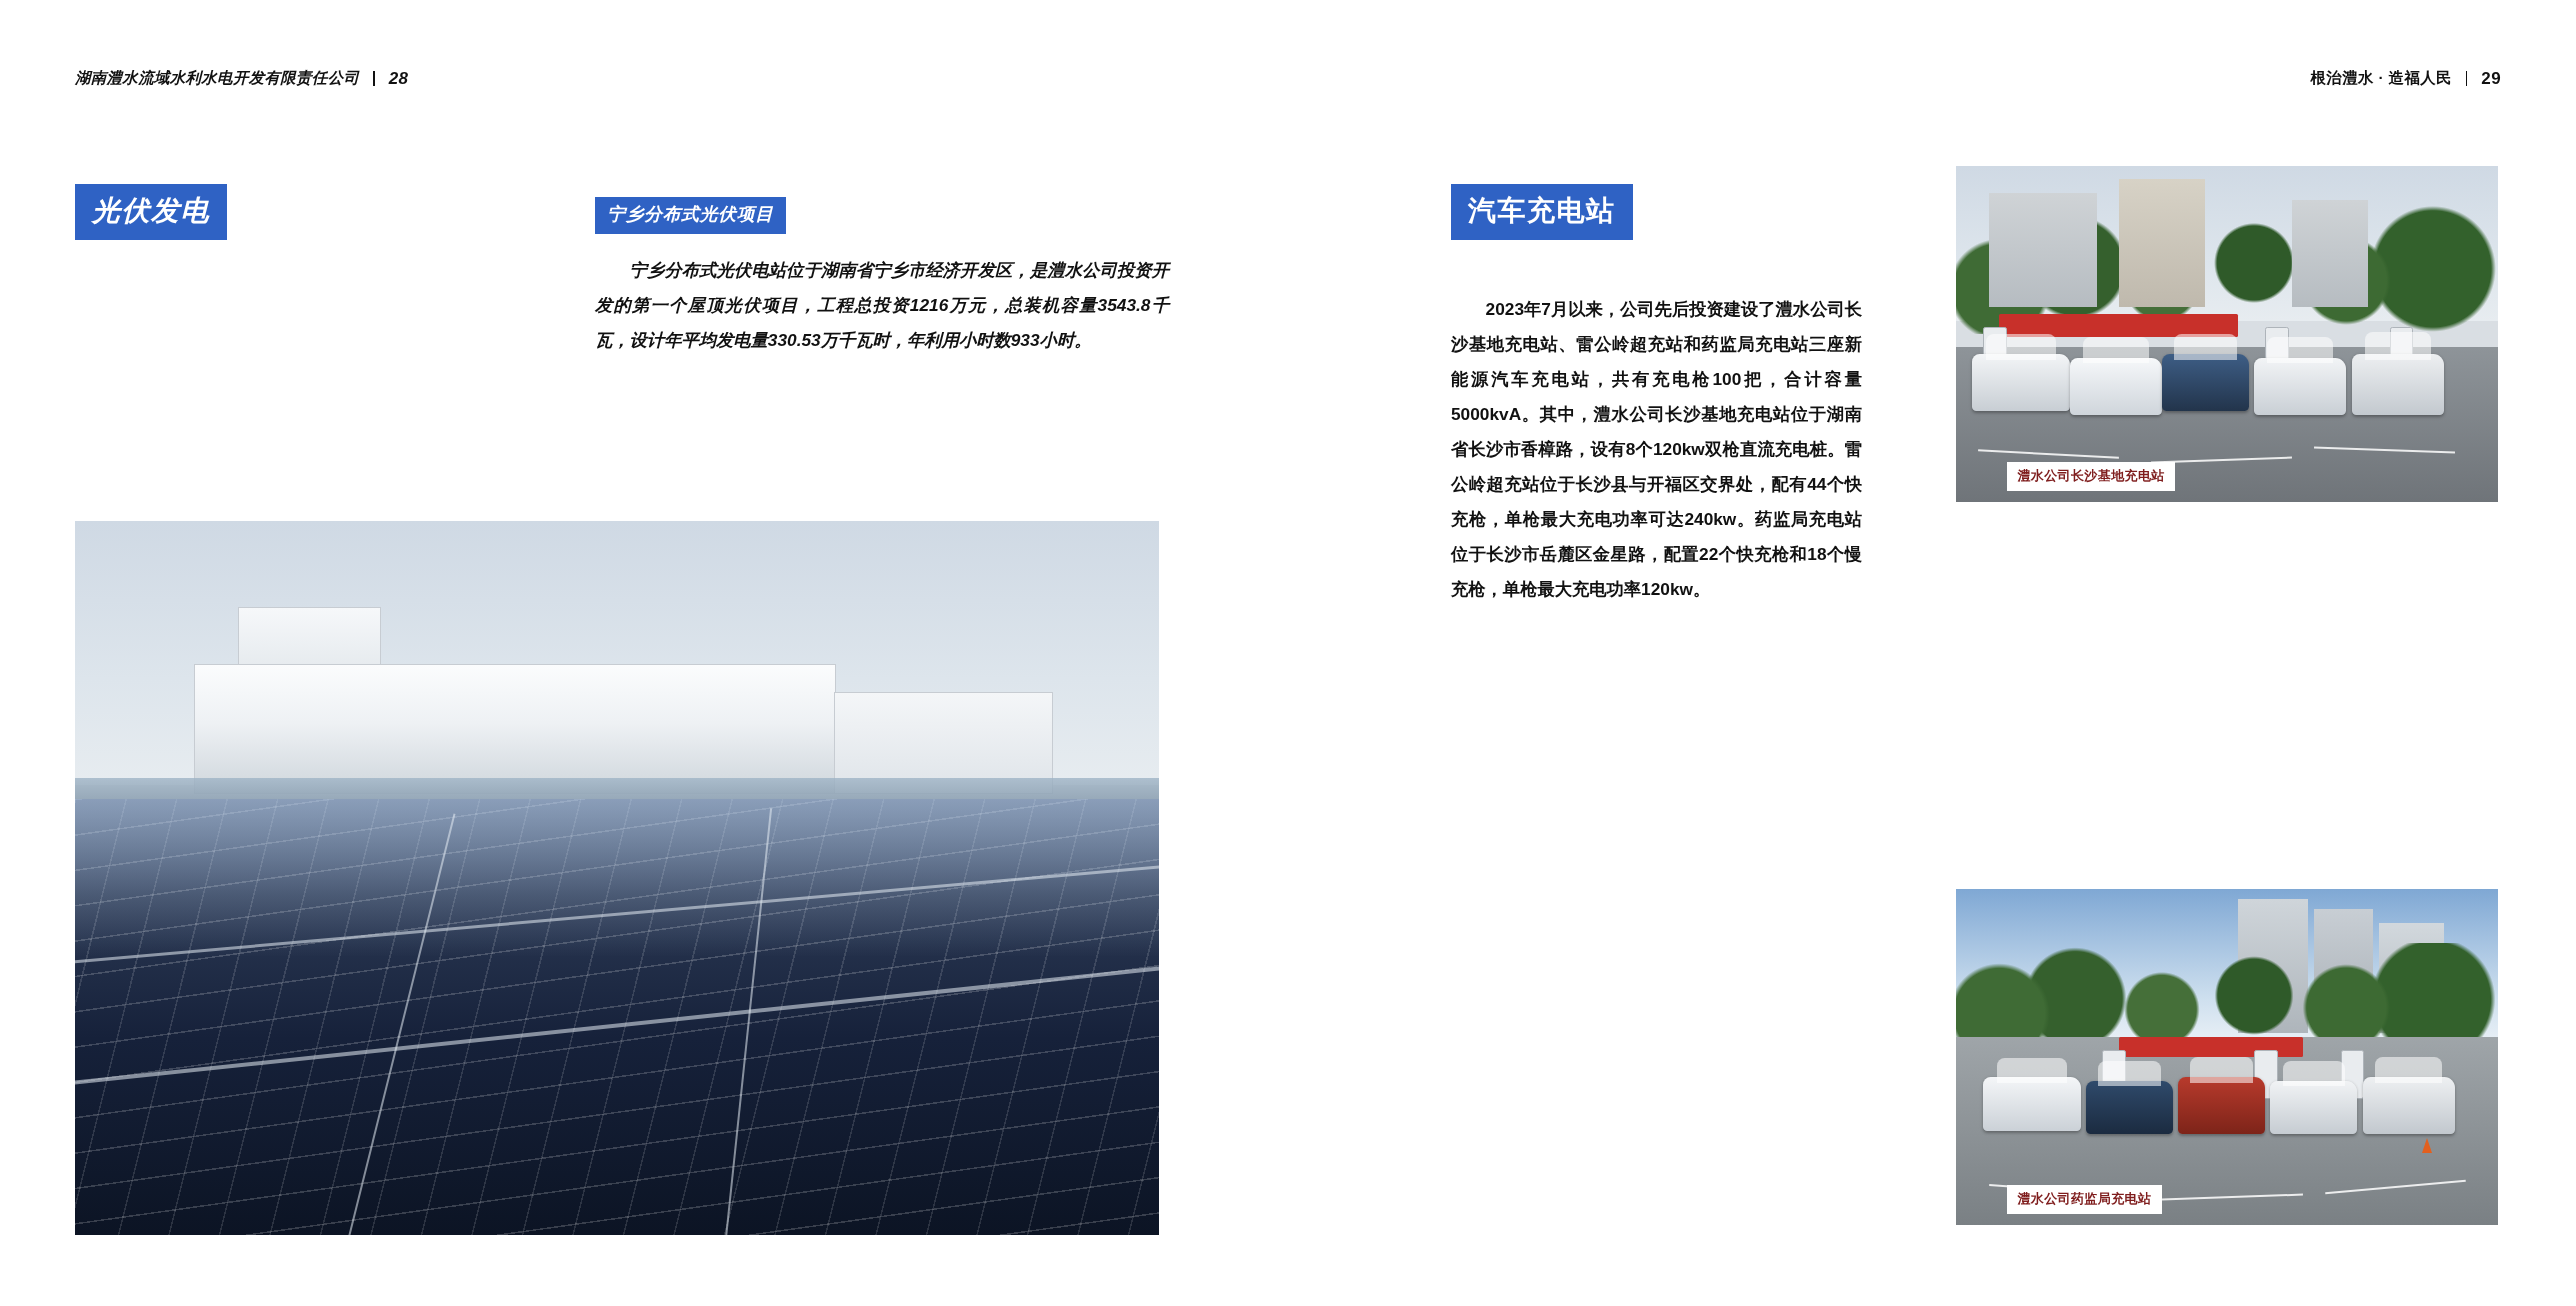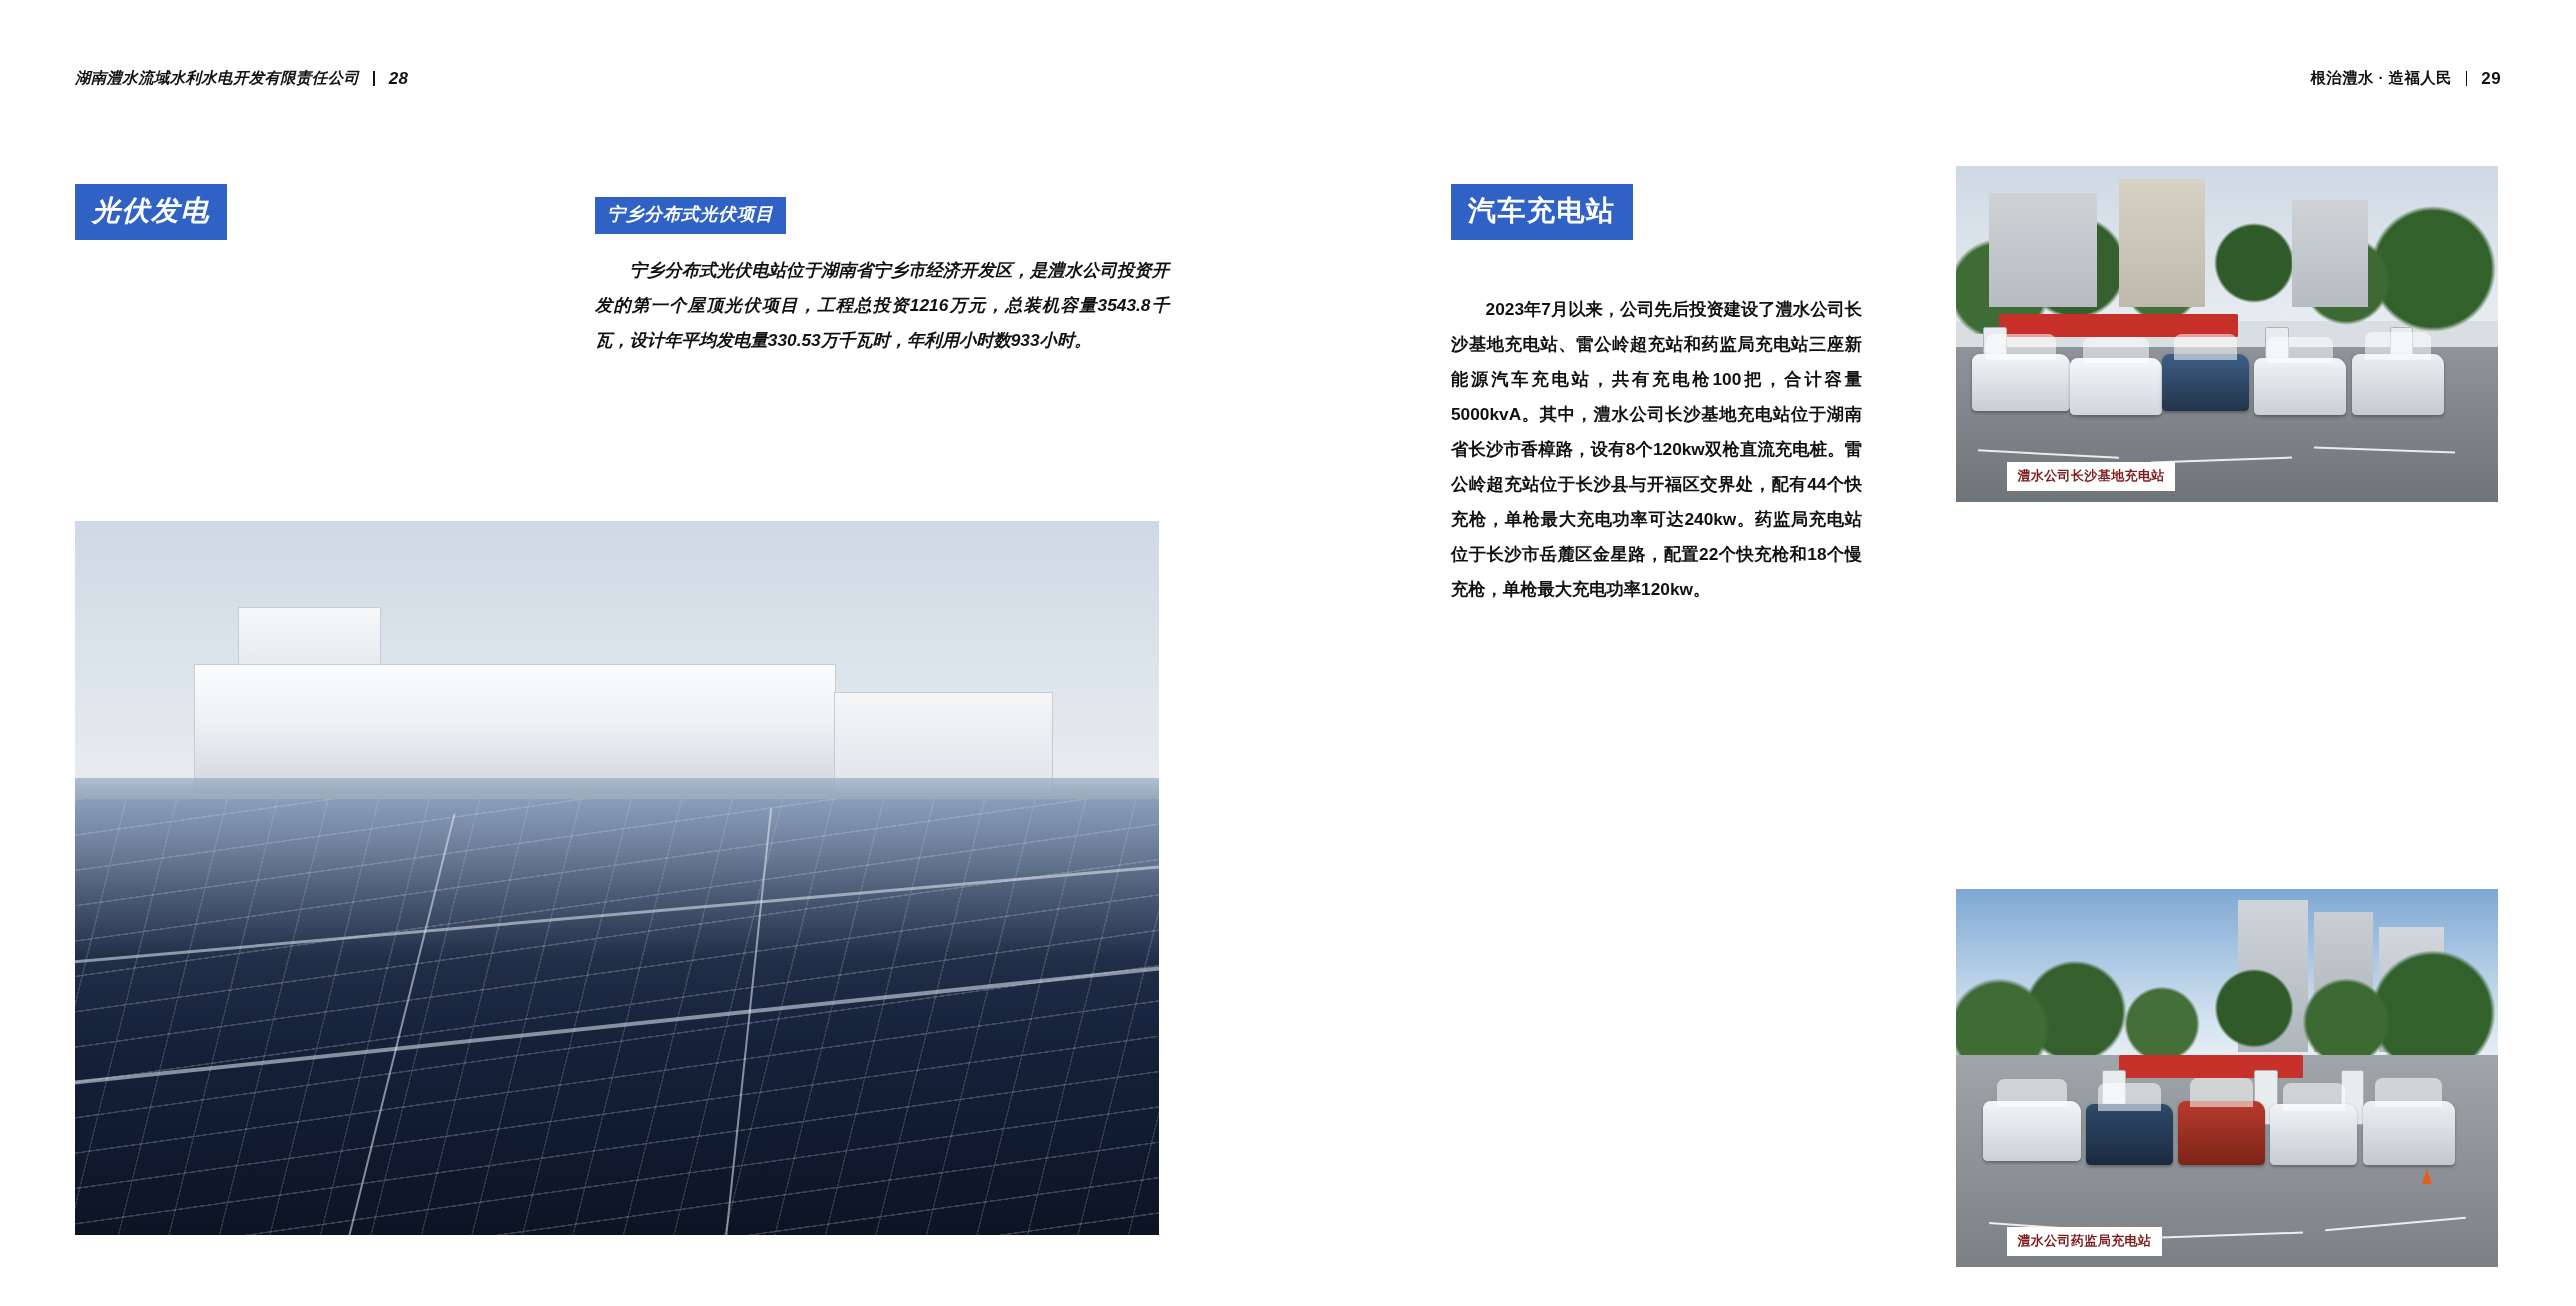--- a/index.html
+++ b/index.html
@@ -128,21 +128,21 @@
   
   #photo-solar {
     left: 75px;
     top: 521px;
     width: 1084px;
     height: 714px;
   }
   
   #photo-cs1 { left: 1956px; top: 166px; width: 542px; height: 336px; }
   #photo-cs2 { left: 1956px; top: 539px; width: 542px; height: 336px; }
-  #photo-cs3 { left: 1956px; top: 889px; width: 542px; height: 378px; }
+  #photo-cs3 { left: 1956px; top: 889px; width: 542px; height: 336px; }
 
   
   .sky {
     position: absolute; left: 0; right: 0; top: 0;
     background: linear-gradient(#cfd9e4 0%, #dde5ec 60%, #e7ecf0 100%);
   }
 
   
   #photo-solar .sky { height: 37%; }
   #photo-solar .bldg {

